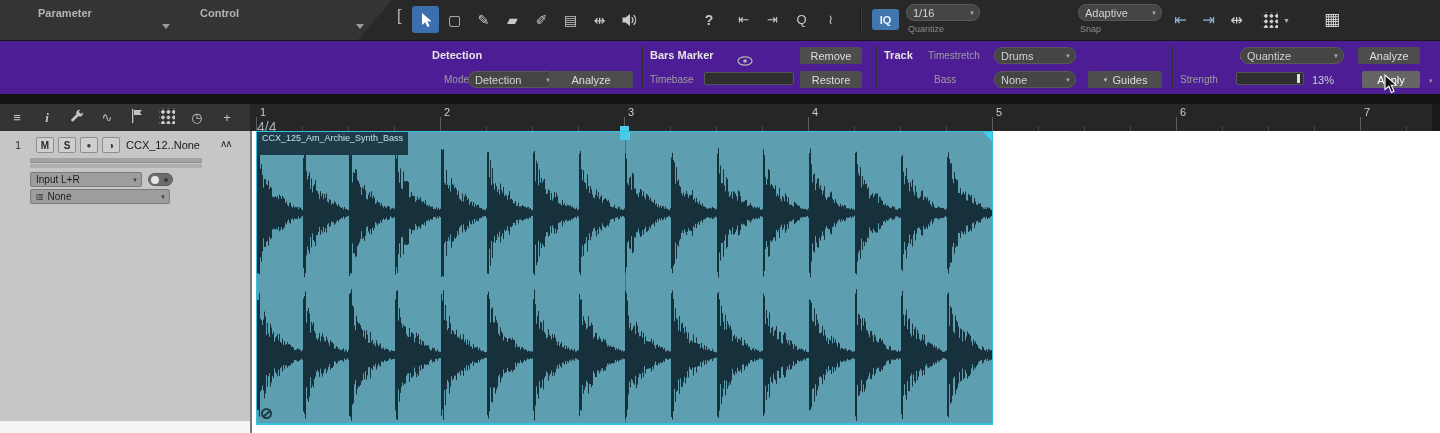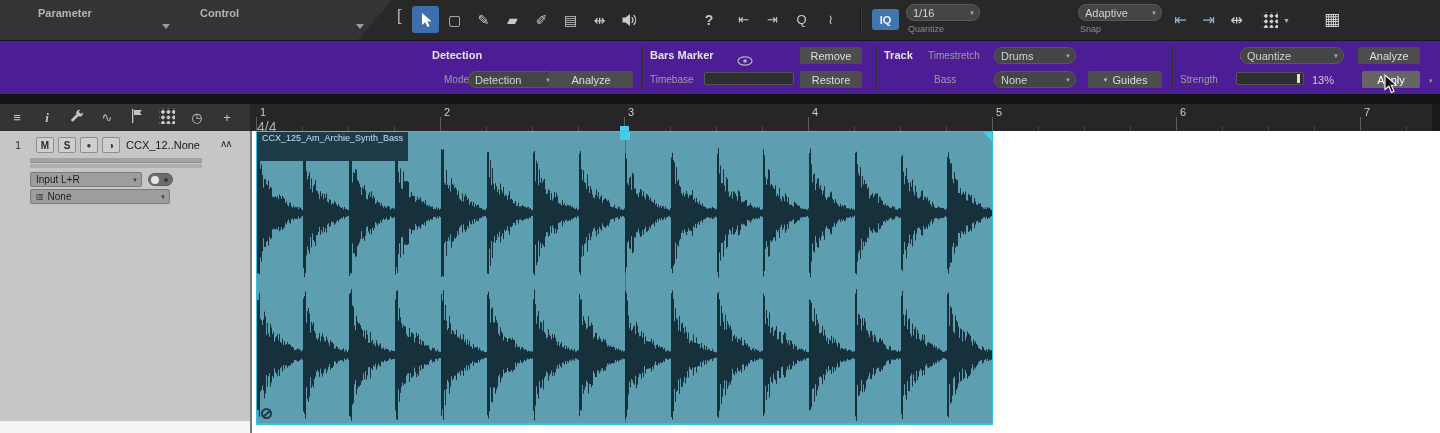--- a/index.html
+++ b/index.html
@@ -90,21 +90,21 @@
   .monpill { position:absolute; left:148px; top:42px; width:25px; height:13px; background:#6d6d6d; border-radius:7px; border:1px solid #5a5a5a; }
   .mc1 { position:absolute; left:2px; top:2px; width:8px; height:8px; border-radius:50%; background:#e6e6e6; }
   .mc2 { position:absolute; right:4px; top:4px; width:4px; height:4px; border-radius:50%; background:#3a3a3a; }
   .panel-bottom { position:absolute; left:0; bottom:0; width:100%; height:12px; background:#f4f4f4; }
 
   
   .arrange { position:absolute; left:252px; top:131px; width:1188px; height:302px; background:#fff; }
   .clip { position:absolute; left:4px; top:0; width:737px; height:294px; background:#5d9fb0;
           border:1px solid #38c0de; border-bottom-width:2px; }
   .cliplabel { position:absolute; left:0; top:0; background:#1d3b49; color:#c3e2ec; font-size:9px;
-               padding:1px 5px 18px; z-index:3; white-space:nowrap; }
+               padding:1px 5px 12px; z-index:3; white-space:nowrap; }
   .fadehandle { position:absolute; right:0; top:0; width:0; height:0; border-left:9px solid transparent;
                 border-top:9px solid #3fd2ef; z-index:3; }
   #wavesvg { position:absolute; left:0; top:11px; display:block; }
   .playline { position:absolute; left:368px; top:0; bottom:0; width:1px; background:rgba(8,42,58,0.35); z-index:2; }
   .playcap2 { position:absolute; left:363px; top:0; width:10px; height:8px; background:#49cbea; z-index:4; }
   .gainhandle { position:absolute; left:4px; bottom:4px; width:11px; height:11px; border:2px solid #1d3b49; border-radius:50%; z-index:3; }
   .gainhandle::after { content:""; position:absolute; left:-1px; top:2.5px; width:9px; height:2px; background:#1d3b49; transform:rotate(-40deg); }
 
   .cursor { position:absolute; z-index:99; }
 </style>

